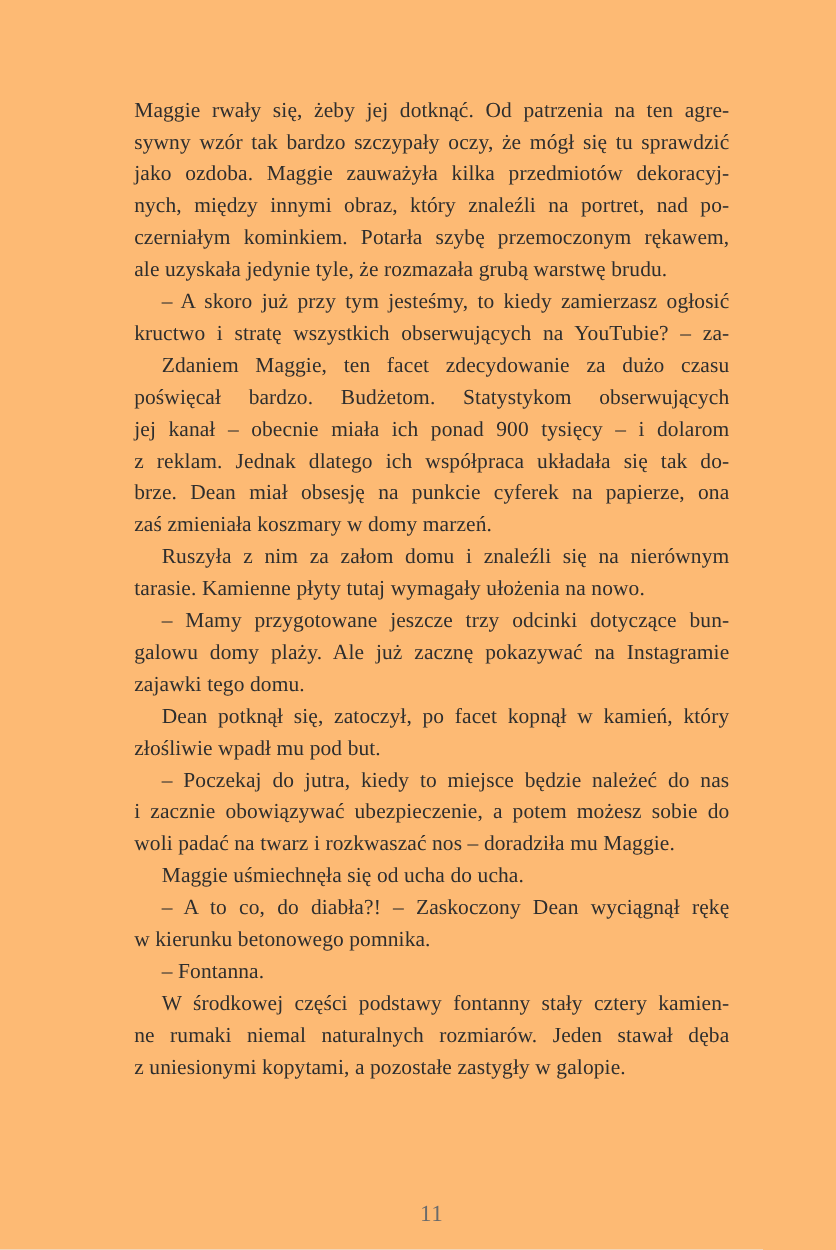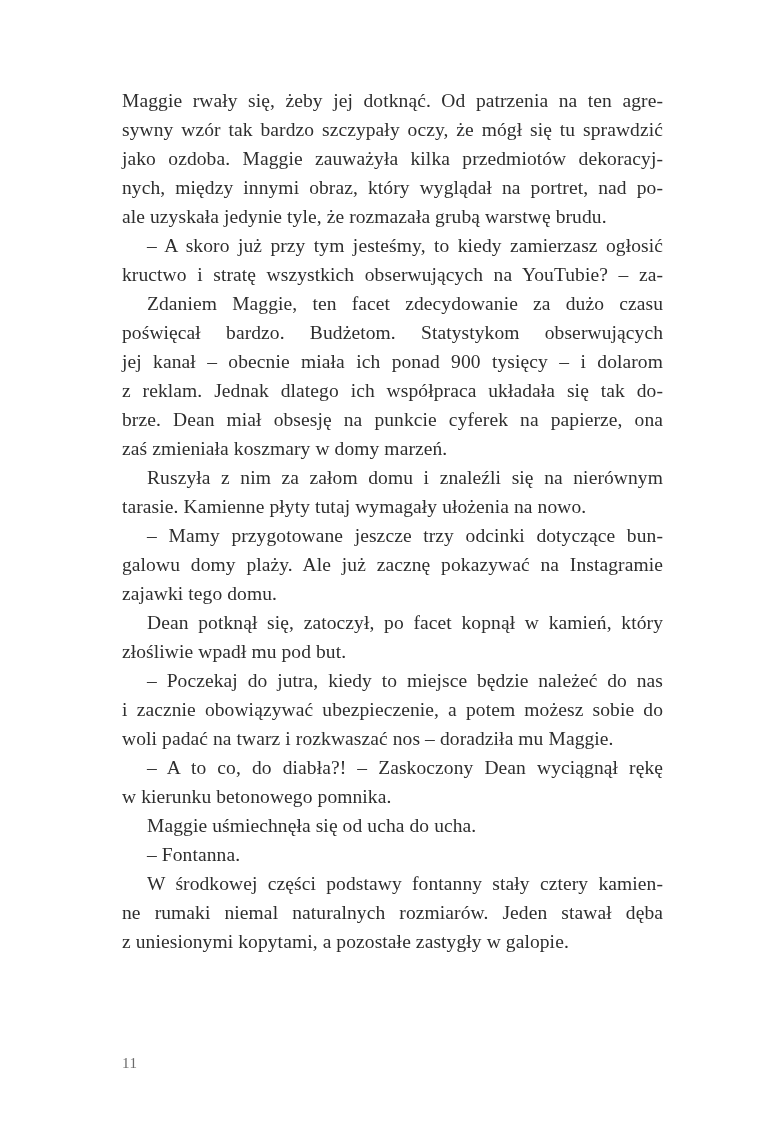--- a/index.html
+++ b/index.html
@@ -6,21 +6,21 @@
     margin: 0;
     padding: 0;
     background: #e9e9e9;
     font-family: "Liberation Serif", serif;
   }
   .page {
     position: relative;
     width: 760px;
     height: 1136px;
     margin: 0 auto;
-    background: #ffffff;
+    background: #fdba74;
     overflow: hidden;
   }
   .text-block {
     position: absolute;
     left: 122px;
     top: 86px;
     width: 541px;
     font-size: 19.5px;
     line-height: 29px;
     color: #2e2e2e;
@@ -34,39 +34,40 @@
   .line.last {
     text-align: justify;
     text-align-last: left;
   }
   .para.indented .line:first-child {
     text-indent: 25px;
   }
   .page-number {
     position: absolute;
     left: 122px;
-    top: 1052px;
+    top: 1092px;
     width: 541px;
-    text-align: left;
-    font-size: 15px;
+    text-align: center;
+    font-size: 21px;
     line-height: 22px;
     color: #6b6b6b;
     letter-spacing: 0.5px;
   }
 </style>
 </head>
 <body>
 
 <div class="page">
   <div class="text-block" id="text-block">
       <div class="para">
         <div class="line">Maggie rwały się, żeby jej dotknąć. Od patrzenia na ten agre-</div>
         <div class="line">sywny wzór tak bardzo szczypały oczy, że mógł się tu sprawdzić</div>
         <div class="line">jako ozdoba. Maggie zauważyła kilka przedmiotów dekoracyj-</div>
-        <div class="line">nych, między innymi obraz, który wyglądał na portret, nad po-</div>
+        <div class="line">nych, między innymi obraz, który znaleźli na portret, nad po-</div>
+        <div class="line">czerniałym kominkiem. Potarła szybę przemoczonym rękawem,</div>
         <div class="line last">ale uzyskała jedynie tyle, że rozmazała grubą warstwę brudu.</div>
       </div>
       <div class="para indented">
         <div class="line">– A skoro już przy tym jesteśmy, to kiedy zamierzasz ogłosić</div>
         <div class="line">kructwo i stratę wszystkich obserwujących na YouTubie? – za-</div>
       </div>
       <div class="para indented">
         <div class="line">Zdaniem Maggie, ten facet zdecydowanie za dużo czasu</div>
         <div class="line">poświęcał bardzo. Budżetom. Statystykom obserwujących</div>
         <div class="line">jej kanał – obecnie miała ich ponad 900 tysięcy – i dolarom</div>
@@ -86,25 +87,25 @@
       <div class="para indented">
         <div class="line">Dean potknął się, zatoczył, po facet kopnął w kamień, który</div>
         <div class="line last">złośliwie wpadł mu pod but.</div>
       </div>
       <div class="para indented">
         <div class="line">– Poczekaj do jutra, kiedy to miejsce będzie należeć do nas</div>
         <div class="line">i zacznie obowiązywać ubezpieczenie, a potem możesz sobie do</div>
         <div class="line last">woli padać na twarz i rozkwaszać nos – doradziła mu Maggie.</div>
       </div>
       <div class="para indented">
+        <div class="line last">Maggie uśmiechnęła się od ucha do ucha.</div>
+      </div>
+      <div class="para indented">
         <div class="line">– A to co, do diabła?! – Zaskoczony Dean wyciągnął rękę</div>
         <div class="line last">w kierunku betonowego pomnika.</div>
-      </div>
-      <div class="para indented">
-        <div class="line last">Maggie uśmiechnęła się od ucha do ucha.</div>
       </div>
       <div class="para indented">
         <div class="line last">– Fontanna.</div>
       </div>
       <div class="para indented">
         <div class="line">W środkowej części podstawy fontanny stały cztery kamien-</div>
         <div class="line">ne rumaki niemal naturalnych rozmiarów. Jeden stawał dęba</div>
         <div class="line last">z uniesionymi kopytami, a pozostałe zastygły w galopie.</div>
       </div>
     </div>

